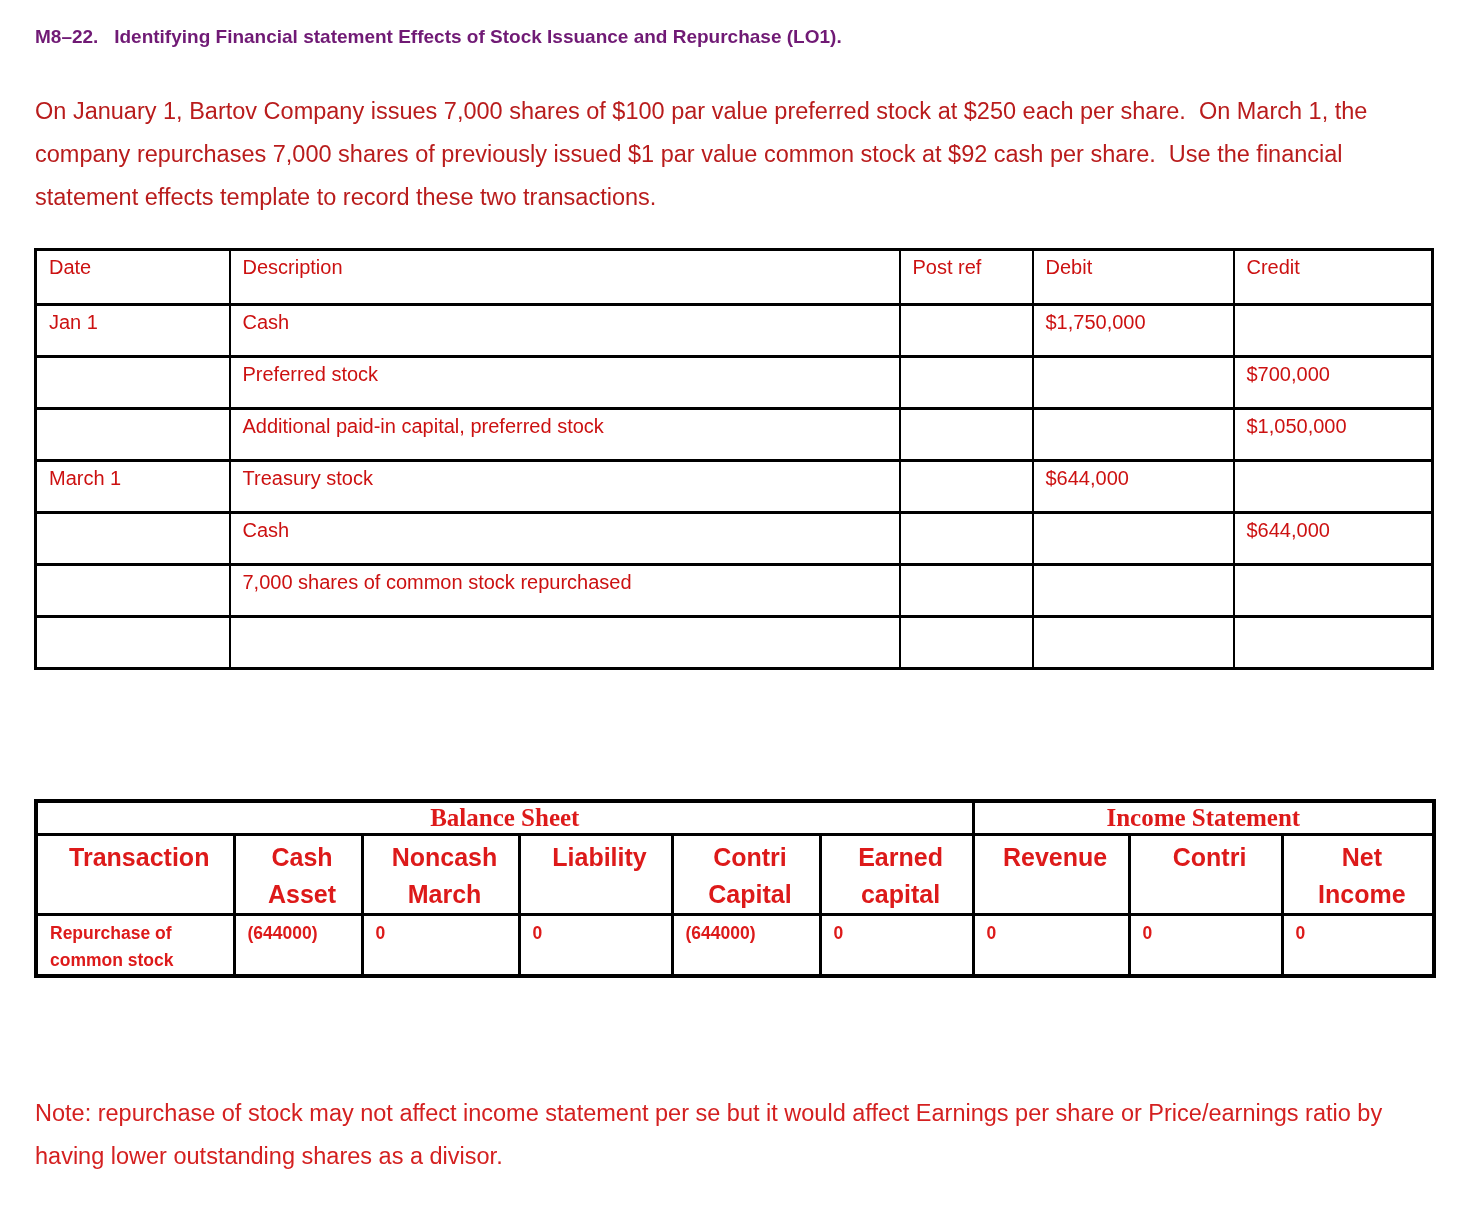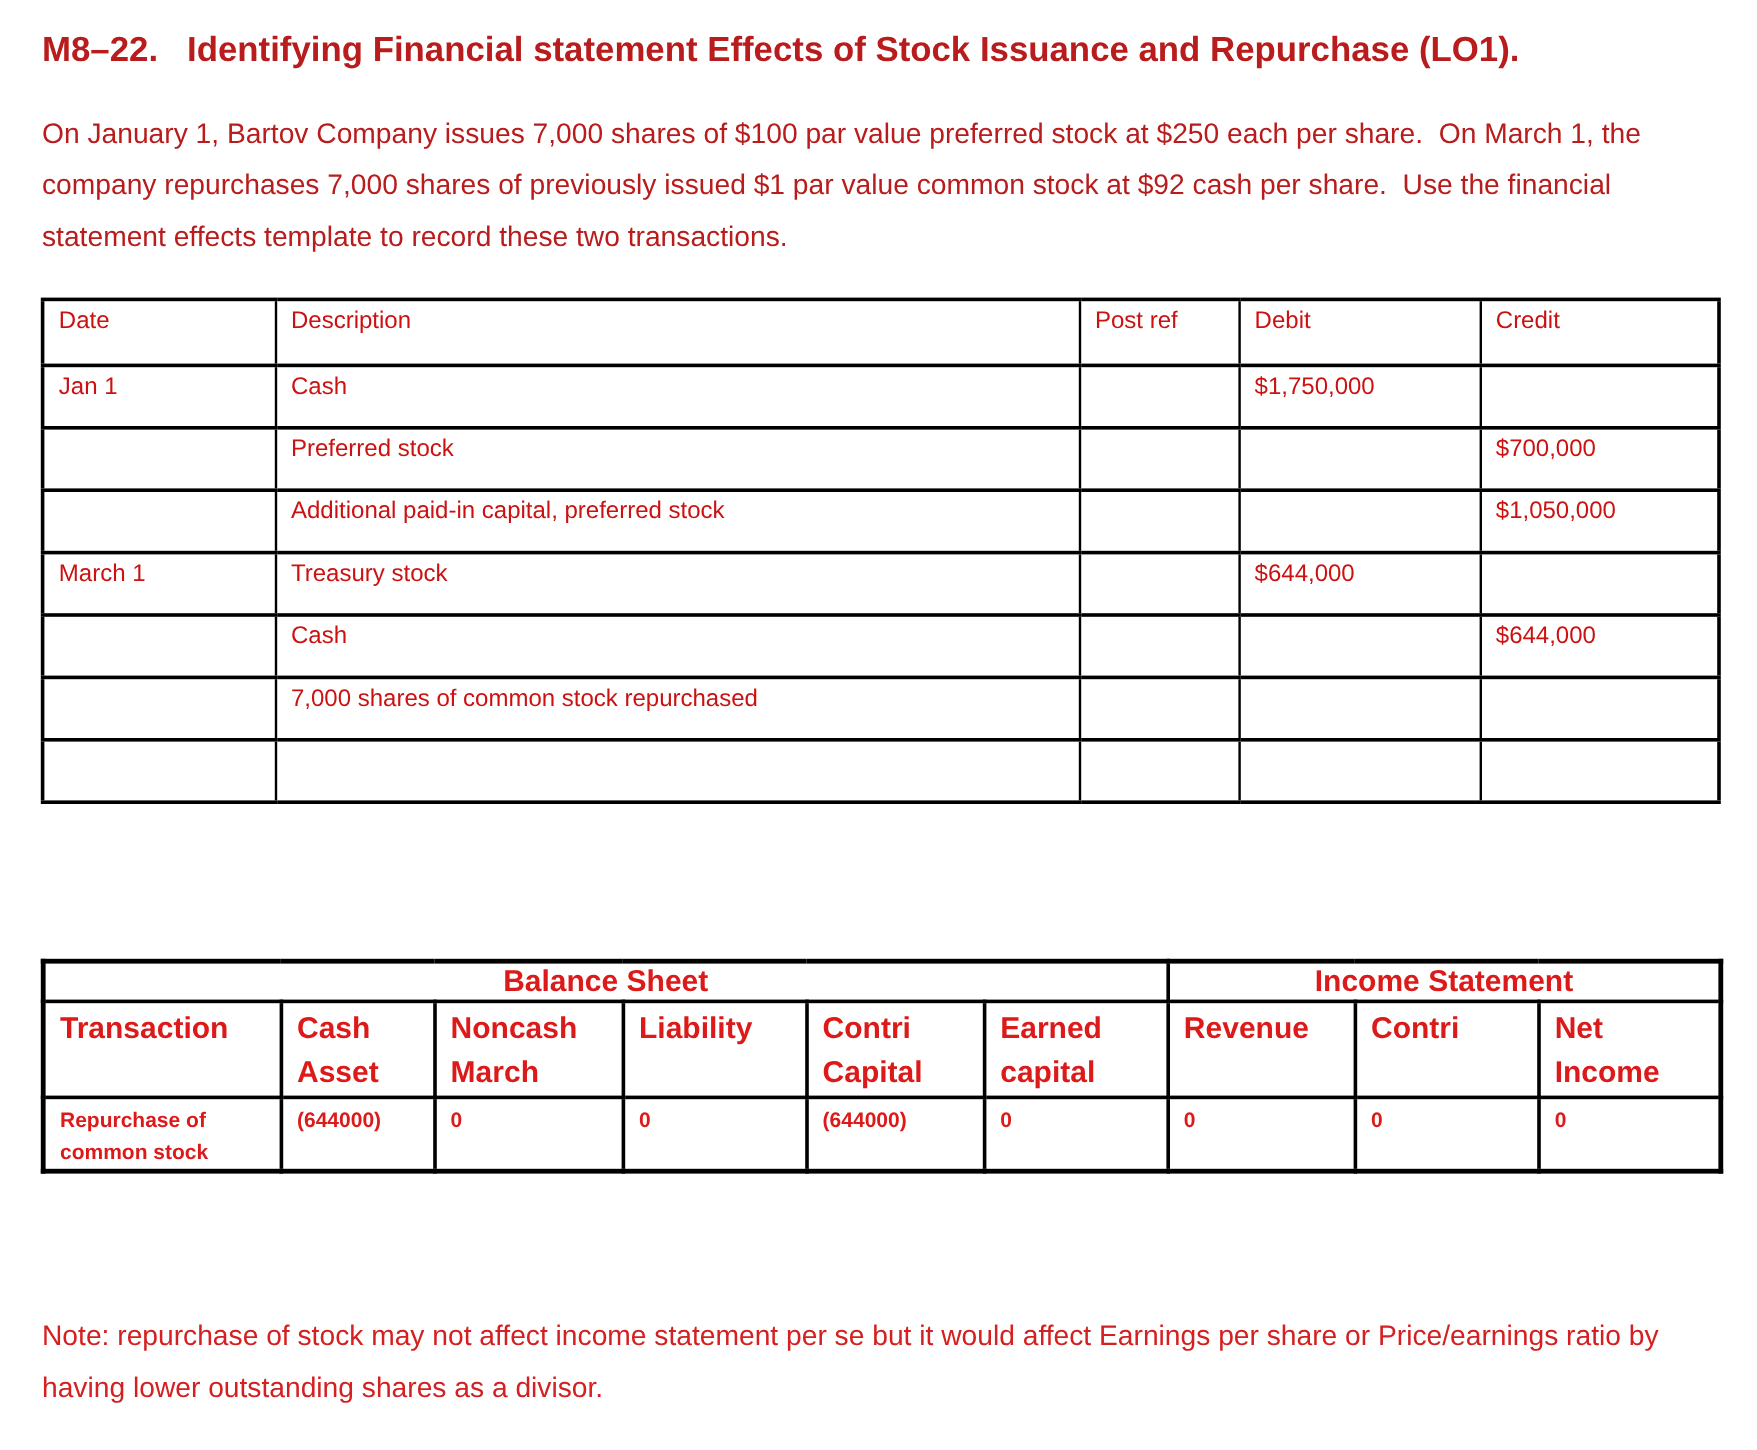--- a/index.html
+++ b/index.html
@@ -6,21 +6,21 @@
   body {
     width: 1464px; height: 1208px;
     background: #ffffff;
     font-family: "Liberation Sans", sans-serif;
     overflow: hidden;
   }
   .page { position: relative; width: 1464px; height: 1208px; background: #ffffff; }
 
   .doc-title {
     position: absolute; left: 35px; top: 26px; width: 1400px;
-    font-size: 29px; font-weight: bold; color: #b91c1c;
+    font-size: 19px; font-weight: bold; color: #701a75;
     white-space: pre-wrap; margin: 0;
   }
   .intro-paragraph {
     position: absolute; left: 35px; top: 90px; width: 1404px;
     font-size: 23.5px; line-height: 43px; color: #b91c1c;
     white-space: pre-wrap; margin: 0;
   }
 
   
   table.journal {
@@ -45,27 +45,27 @@
     position: absolute; left: 34px; top: 799px;
     width: 1398px; border-collapse: collapse; table-layout: fixed;
     border: 4px solid #000;
   }
   table.effects th, table.effects td {
     border: 3px solid #000;
     vertical-align: top;
     color: #dd1a1a; font-weight: bold;
     overflow: hidden;
   }
-  table.effects tr.group { height: 31px; }
+  table.effects tr.group { height: 31px; font-family: Liberation Serif, serif; }
   table.effects tr.group th {
     text-align: center; font-size: 25px; line-height: 30px; padding: 0;
   }
   table.effects tr.cols { height: 73px; }
   table.effects tr.cols th {
-    text-align: left; font-size: 25px; line-height: 37px;
+    text-align: center; font-size: 25px; line-height: 37px;
     padding: 3px 4px 0 12px;
   }
   table.effects tr.data { height: 56px; }
   table.effects tr.data td {
     font-size: 17.5px; line-height: 27px;
     padding: 4px 4px 0 12px; text-align: left;
   }
   table.effects tr.data td.txn-center { text-align: center; padding-left: 2px; padding-right: 2px; }
 
   .note-paragraph {

